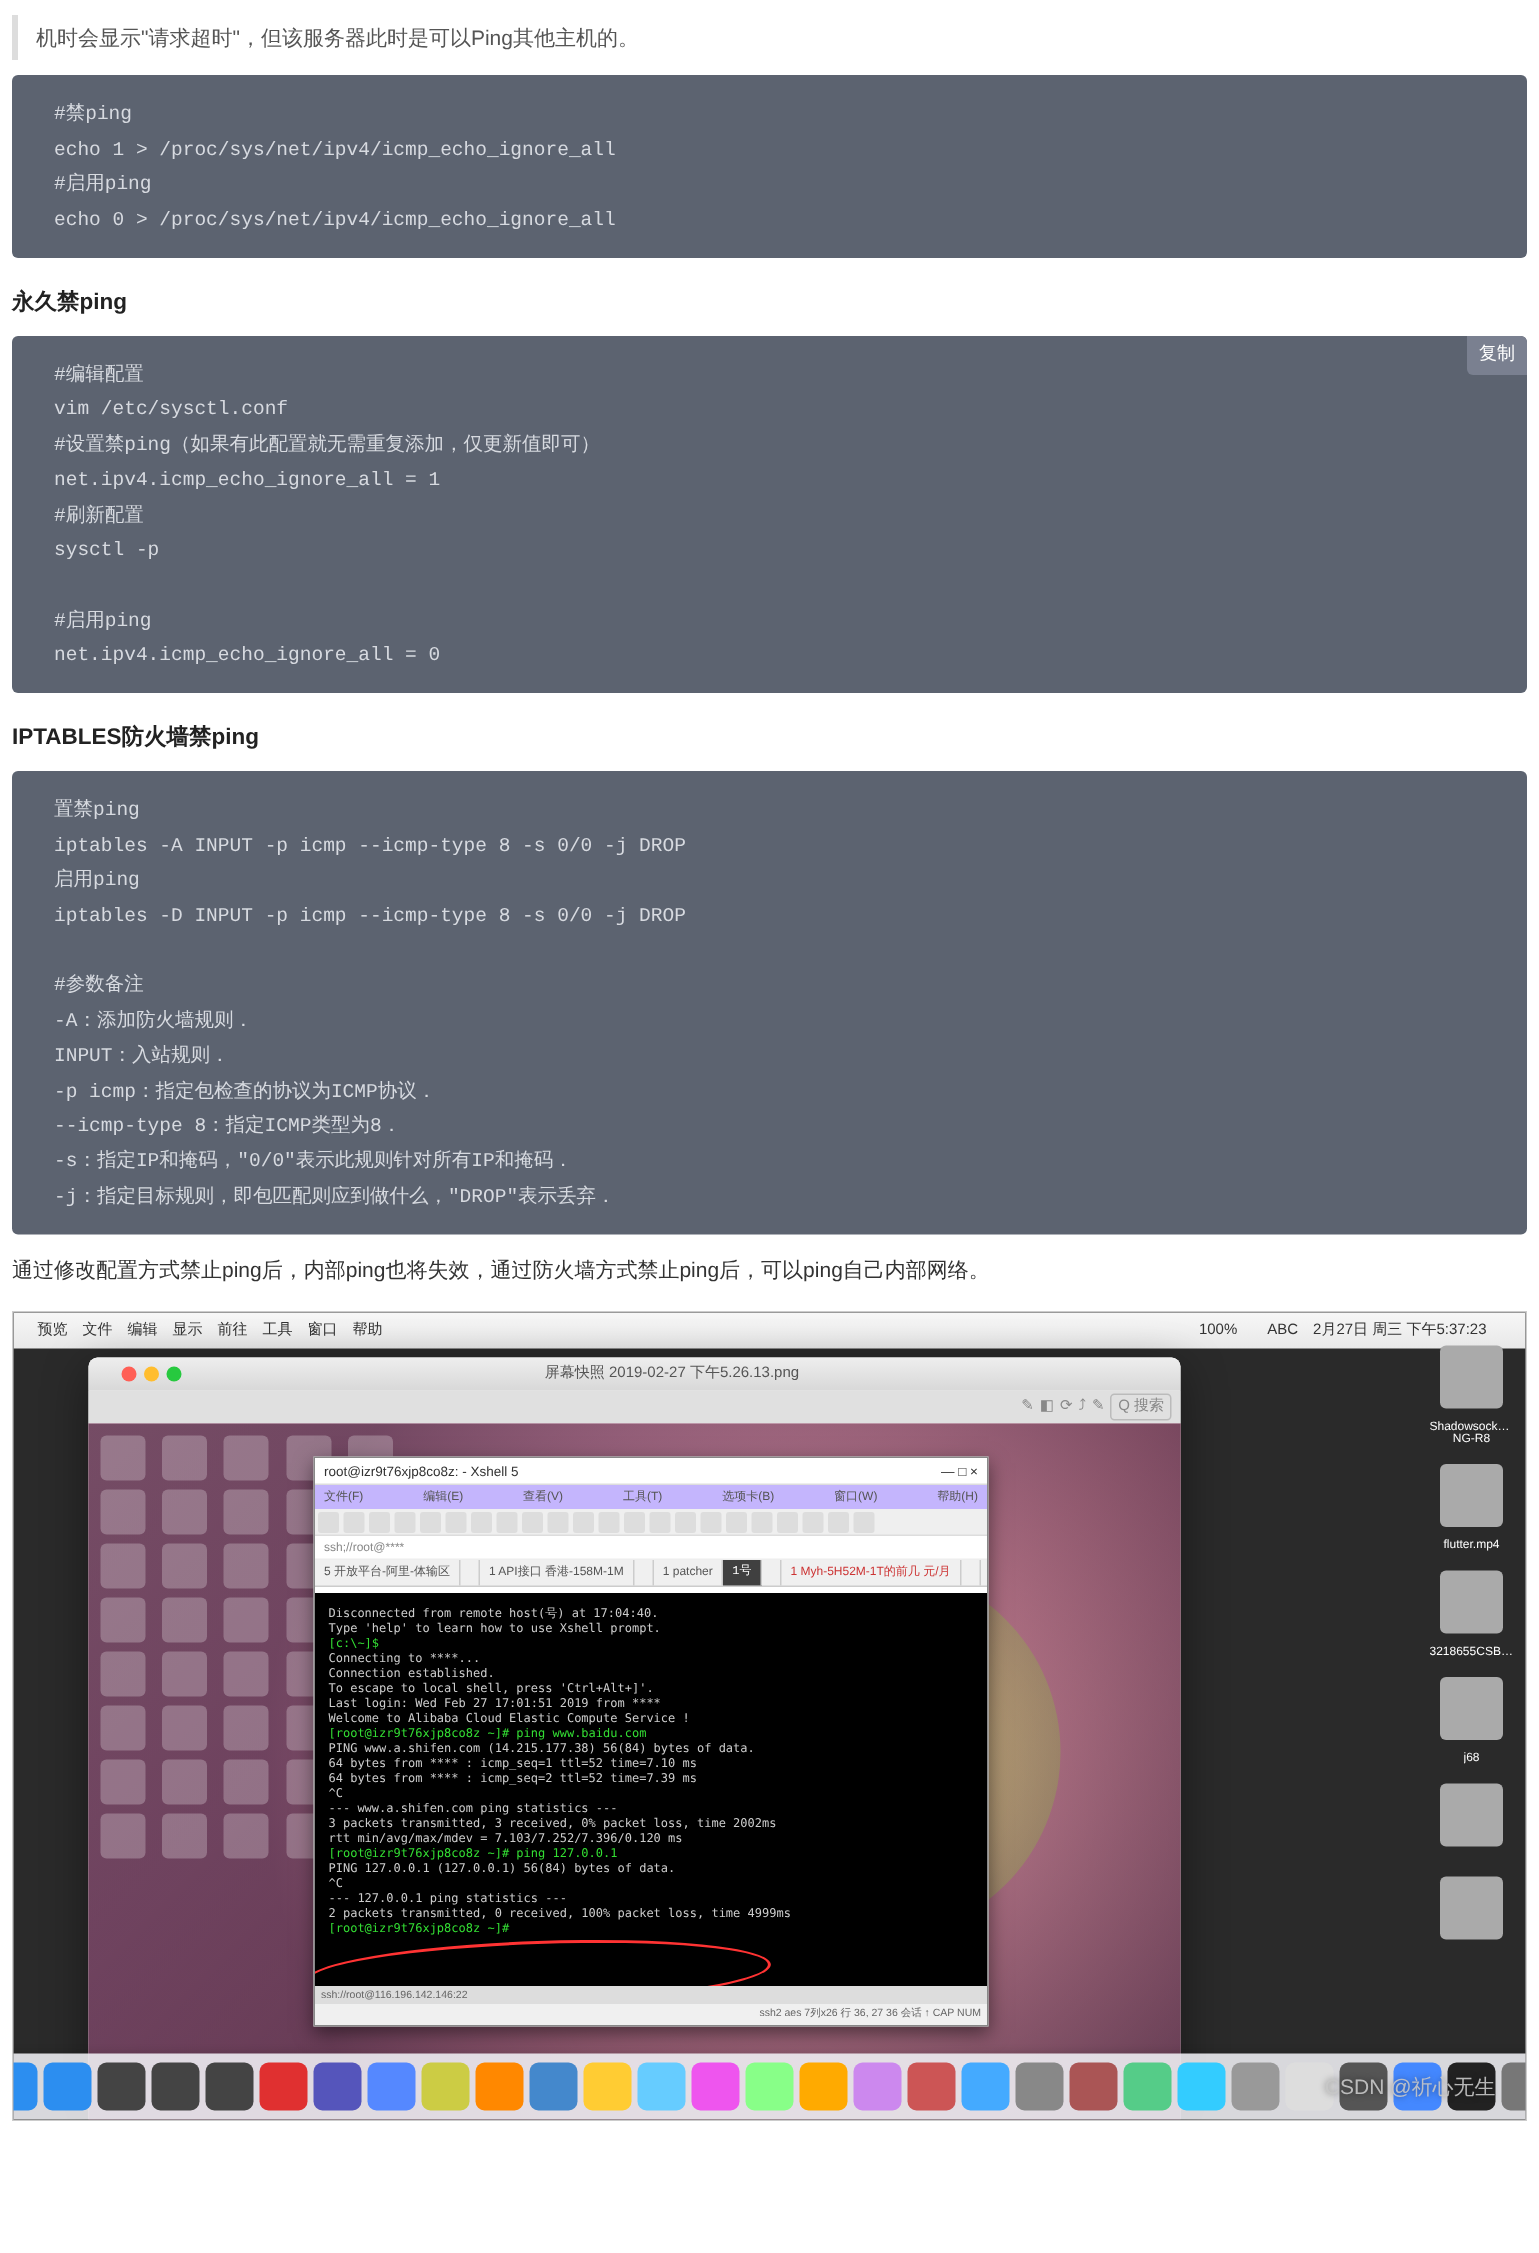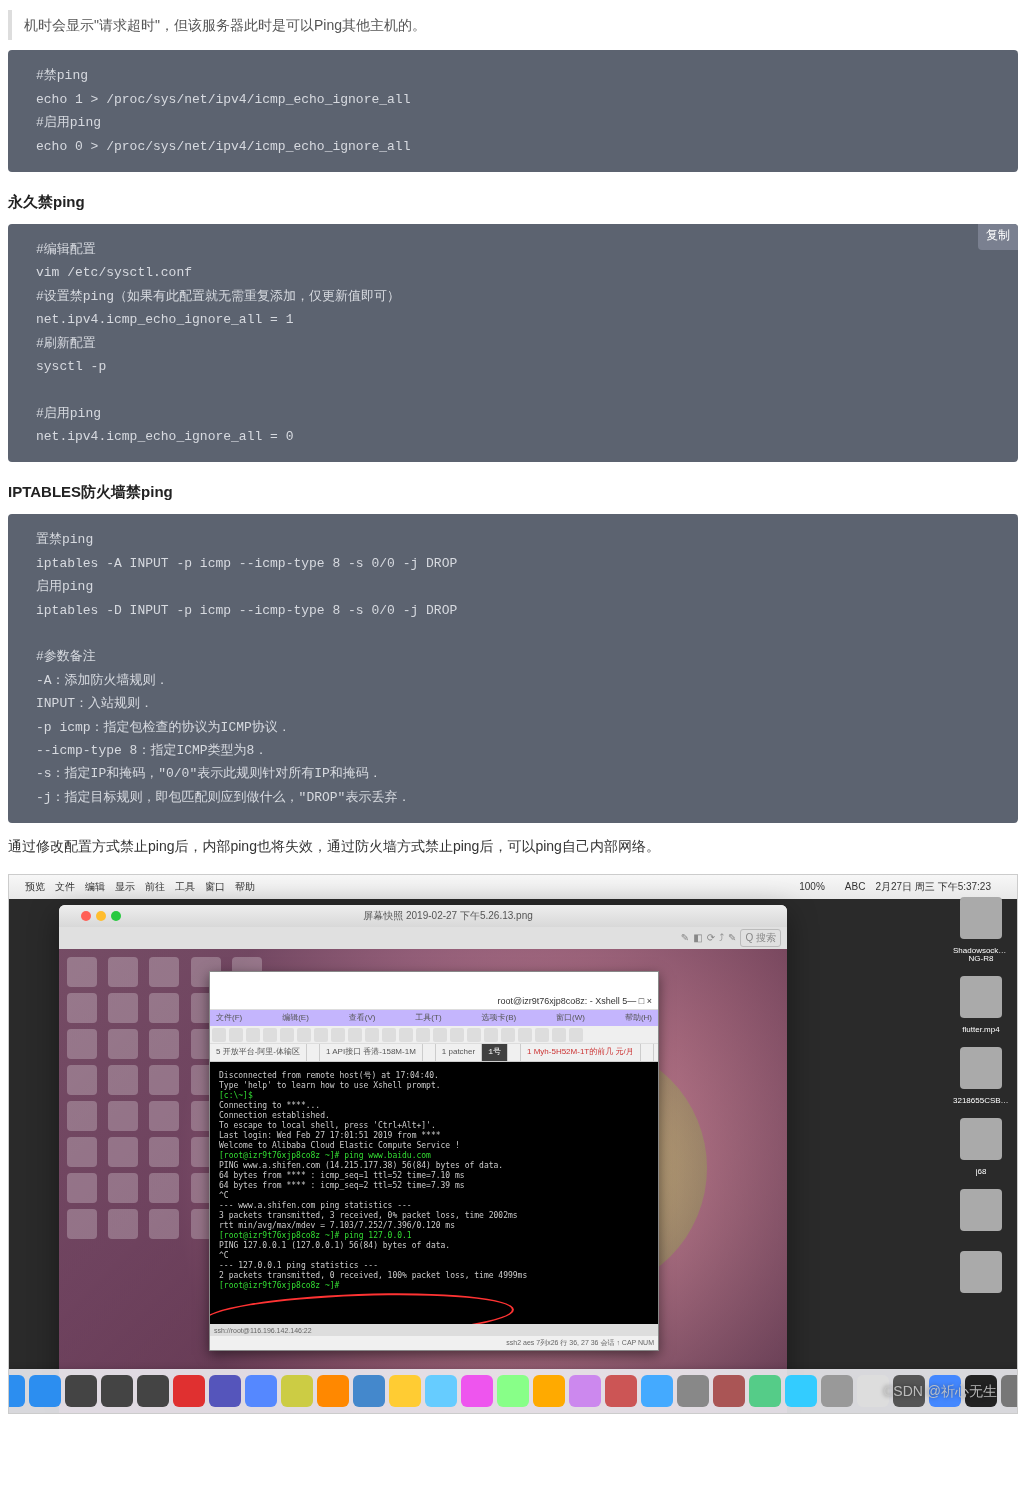--- a/index.html
+++ b/index.html
@@ -97,21 +97,21 @@
     .dark-overlay { position:absolute; inset:0; background: radial-gradient(circle at 70% 50%, rgba(255,200,180,.3), rgba(40,20,40,.6) 70%); }
     .desktop-icons-left { position:absolute; top:8px; left:8px; width:200px; display:grid; grid-template-columns: repeat(5, 1fr); gap:6px;}
     .di { width:30px; height:30px; background: rgba(255,255,255,.25); border-radius:4px; font-size:7px; }
     .desktop-icons-right { position:absolute; top:0px; right:6px; width:60px; display:flex; flex-direction:column; gap:8px; align-items:center;}
     .ri { width:42px; height:42px; background:#aaa; border-radius:4px; }
     .ri-lbl { font-size:8px; color:#fff; text-align:center; line-height:1.1; margin-bottom:4px; overflow:hidden; text-overflow:ellipsis; max-width:56px;}
     .terminal-window {
       position:absolute; left:150px; top:22px; width:450px; height:380px;
       background:#fff; border:1px solid #888; box-shadow: 0 4px 12px rgba(0,0,0,.5);
     }
-    .term-title { height:18px; background:#fff; font-size:9px; padding:2px 6px; color:#333; display:flex; justify-content:flex-end; border-bottom:1px solid #ddd;margin-top:20px;}
+    .term-title { height:18px; background:#fff; font-size:9px; padding:2px 6px; color:#333; display:flex; justify-content:space-between; border-bottom:1px solid #ddd;}
     .term-menu { height:16px; background:#c4b5fd; font-size:8px; padding:2px 6px; color:#555; display:flex; gap:8px;justify-content:space-between;}
     .term-toolbar { height:18px; background:#efefef; display:flex; gap:3px; padding:2px; border-bottom:1px solid #ddd;}
     .tb-btn { width:14px; height:14px; background:#ddd; border-radius:2px;}
     .term-addr { height:16px; background:#fff; font-size:8px; padding:2px 6px; color:#888; border-bottom:1px solid #eee;}
     .term-tabs { height:18px; background:#f0f0f0; font-size:8px; display:flex; border-bottom:1px solid #ccc;}
     .term-tab { padding:2px 6px; border-right:1px solid #ccc; color:#555;}
     .term-tab.active { background:#404040; color:#fff;font-family:Liberation Mono, monospace;}
     .term-tab.red { color:#c33;}
     .term-body { position:absolute; top:90px; left:0; right:0; bottom:26px; background:#000; color:#0f0; font-family:monospace; font-size:8px; padding:9px; line-height:1.25; overflow:hidden;}
     .term-body .wht { color:#ccc; }
@@ -313,20 +313,21 @@
               <div class="tb-btn"></div>
               <div class="tb-btn"></div>
               <div class="tb-btn"></div>
               <div class="tb-btn"></div>
               <div class="tb-btn"></div>
               <div class="tb-btn"></div>
               <div class="tb-btn"></div>
               <div class="tb-btn"></div>
               <div class="tb-btn"></div>
             </div>
+          <div class="term-addr">ssh;//root@****</div>
           <div class="term-tabs" id="term-tabs">
               <div class="term-tab">5 开放平台-阿里-体输区</div>
               <div class="term-tab"></div>
               <div class="term-tab">1 API接口 香港-158M-1M</div>
               <div class="term-tab"></div>
               <div class="term-tab">1 patcher</div>
               <div class="term-tab active">1号</div>
               <div class="term-tab"></div>
               <div class="term-tab red">1 Myh-5H52M-1T的前几 元/月</div>
               <div class="term-tab"></div>

